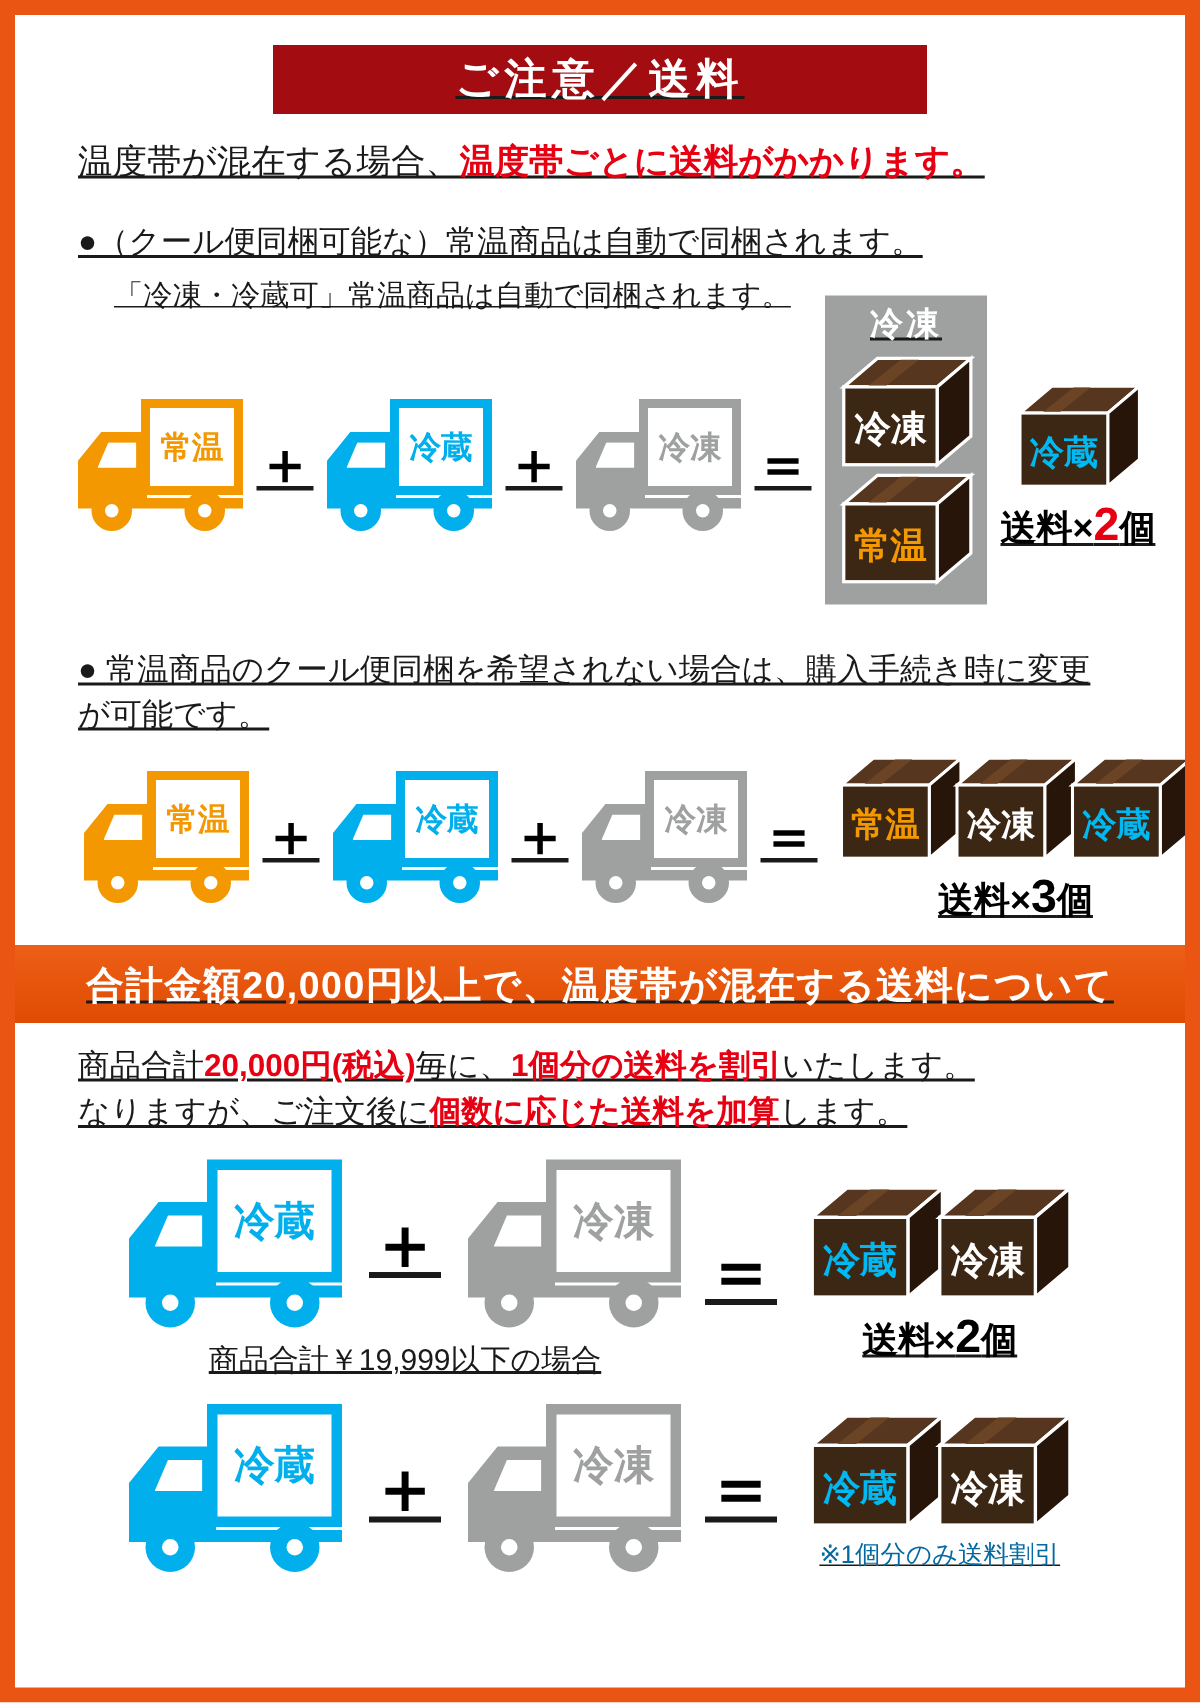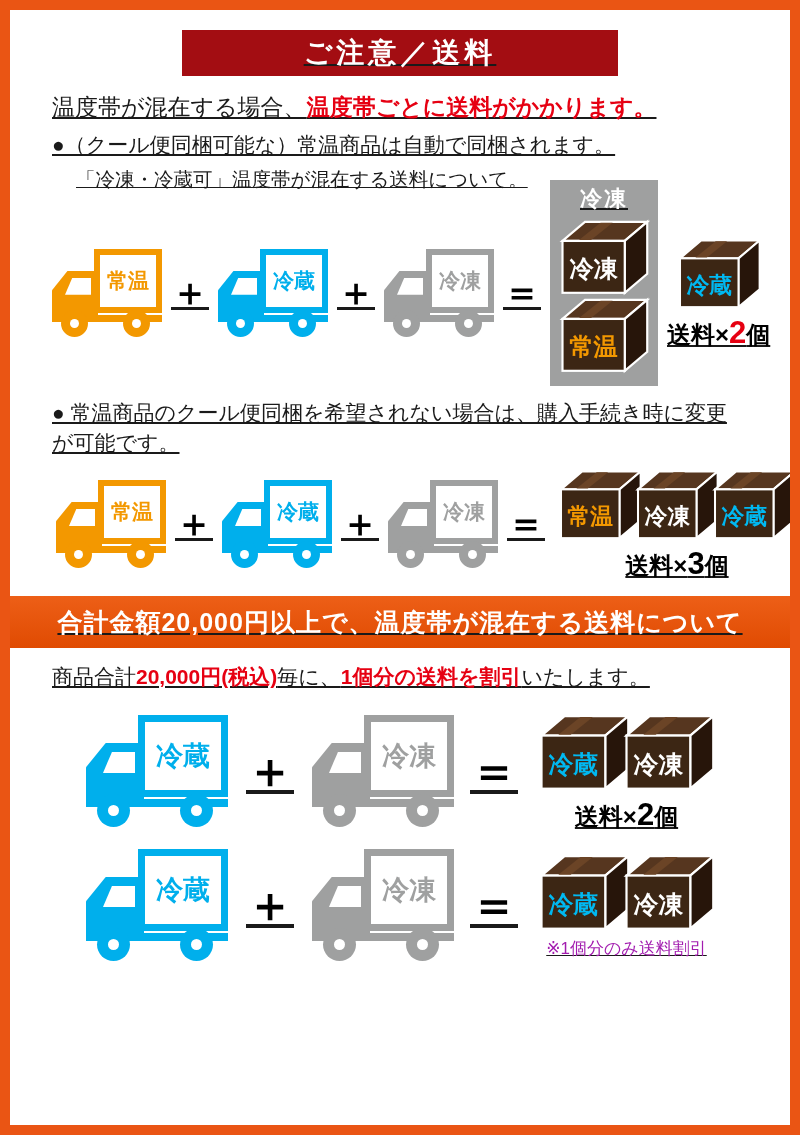--- a/index.html
+++ b/index.html
@@ -7,21 +7,21 @@
   body { width:800px; font-family:"Liberation Sans","DejaVu Sans",sans-serif; color:#1a1a1a; }
   .page { width:800px; height:1135px; border:10px solid #ea5514; background:#fff; overflow:hidden;text-decoration:underline; }
 
   .header-bar { width:436px; height:46px; margin:20px auto 0; background:#a30d12; color:#fff;
     display:flex; align-items:center; justify-content:center; font-size:28px; font-weight:bold; letter-spacing:4px; }
 
   .content { padding:0 42px; }
   .intro { margin-top:16px; font-size:23px; }
   .red { color:#e60012; }
   .bold { font-weight:bold; }
-  .bullet { margin-top:7px; font-size:21px; line-height:1.42; }
+  .bullet { margin-top:24px; font-size:21px; line-height:1.42; }
   .sub-line { margin-top:6px; margin-left:24px; font-size:19.5px; }
 
   .diagram { display:flex; align-items:center; }
   .op { font-size:38px; font-weight:900; color:#000; flex:0 0 auto; }
   .d1 { margin-top:2px; height:196px; gap:9px; }
   .d2 { margin-top:8px; gap:9px; padding-left:4px; }
 
   
   .truck { position:relative; width:110px; height:88px; flex:0 0 auto; }
   .c-orange { --c:#f39800; }
@@ -61,21 +61,21 @@
   .freezer-panel .box { width:98px; height:83px; margin-top:-5px; }
   .freezer-panel .box:first-of-type { margin-top:1px; }
 
   .d-col { display:flex; flex-direction:column; align-items:center; gap:3px; }
   .boxes-row { display:flex; align-items:flex-end; }
   .boxes-row .box + .box { margin-left:-15px; }
 
   .fee { font-size:24px; font-weight:bold; white-space:nowrap; color:#000; }
   .fee .count { font-size:31px; }
   .fee .count.red { color:#e60012; }
-  .fee-note { font-size:17px; color:#a21caf; }
+  .fee-note { font-size:17px; color:#0369a1; }
 
   
   .banner { margin-top:14px; height:52px; background:linear-gradient(#ed5f17,#e04b02); color:#fff;
     display:flex; align-items:center; justify-content:center; font-size:25px; font-weight:bold; letter-spacing:1px; }
 
   .content2 { padding-top:14px; }
   .body-line { font-size:21px; line-height:1.45; }
 
   .d34 { margin-top:16px; padding-left:34px; gap:16px; align-items:center; }
   .trucks-col { display:flex; flex-direction:column; align-items:center; }
@@ -101,21 +101,21 @@
 
   <div class="header-bar">
     <span>ご注意／送料</span>
   </div>
 
   <div class="content">
     <p class="intro">
       <span>温度帯が混在する場合、</span><span class="red bold">温度帯ごとに送料がかかります。</span>
     </p>
     <p class="bullet">●（クール便同梱可能な）常温商品は自動で同梱されます。</p>
-    <p class="sub-line">「冷凍・冷蔵可」温度帯が混在する送料について。</p>
+    <p class="sub-line">「冷凍・冷蔵可」常温商品は自動で同梱されます。</p>
 
     <div class="diagram d1">
       <div class="truck c-orange">
         <div class="cargo">
             <span>常温</span>
           </div>
         <div class="cab"></div>
         <div class="chassis"></div>
         <div class="wheel front"></div>
         <div class="wheel rear"></div>
@@ -219,20 +219,23 @@
   </div>
 
   <div class="banner">
     <span>合計金額20,000円以上で、温度帯が混在する送料について</span>
   </div>
 
   <div class="content content2">
     <p class="body-line">
       <span>商品合計</span><span class="red bold">20,000円(税込)</span><span>毎に、</span><span class="red bold">1個分の送料を割引</span><span>いたします。</span>
     </p>
+    <p class="body-line">
+      <span>なりますが、ご注文後に</span><span class="red bold">個数に応じた送料を加算</span><span>します。</span>
+    </p>
 
     <div class="diagram d34">
       <div class="trucks-col">
         <div class="truck-row">
           <div class="truck lg c-blue">
             <div class="cargo">
                 <span>冷蔵</span>
               </div>
             <div class="cab"></div>
             <div class="chassis"></div>
@@ -243,20 +246,21 @@
           <div class="truck lg c-gray">
             <div class="cargo">
                 <span>冷凍</span>
               </div>
             <div class="cab"></div>
             <div class="chassis"></div>
             <div class="wheel front"></div>
             <div class="wheel rear"></div>
           </div>
         </div>
+        <div class="caption">商品合計￥19,999以下の場合</div>
       </div>
       <div class="op">＝</div>
       <div class="d-col">
         <div class="boxes-row">
           <svg class="box lg" viewBox="0 0 112 96">
             <use href="#boxshape"></use>
             <text class="lbl-cyan" x="44" y="72" text-anchor="middle">冷蔵</text>
           </svg>
           <svg class="box lg" viewBox="0 0 112 96">
             <use href="#boxshape"></use>

